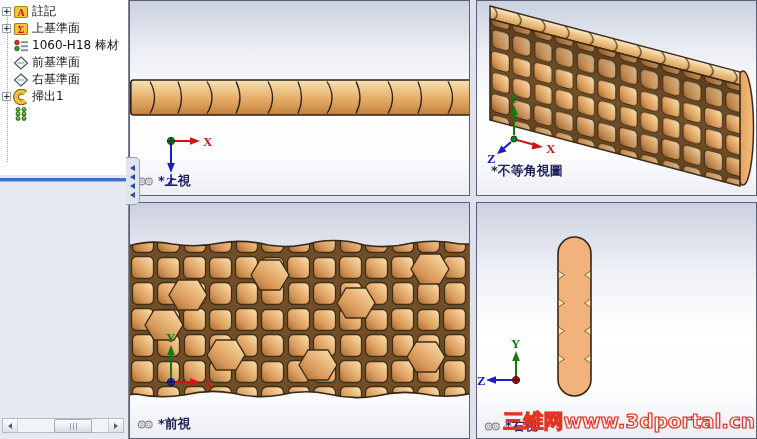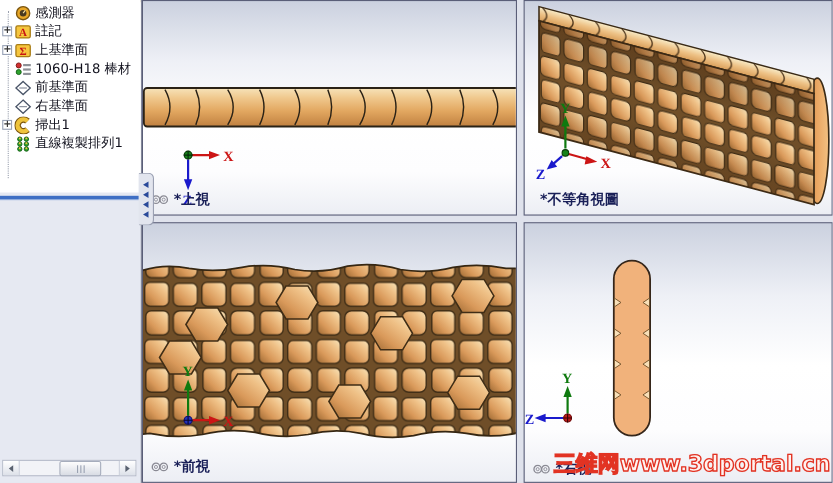--- a/index.html
+++ b/index.html
@@ -72,29 +72,20 @@
     font-size:20px;font-weight:bold;letter-spacing:0px;
     color:#fff3f0;-webkit-text-stroke:1.2px #e23323;text-shadow:0 0 1px #e23323;margin-left:44px;
   }
 </style>
 </head>
 <body>
 
 <div class="left-panel">
   <div class="tree">
 
-    <div class="tree-row">
-      <span class="spacer"></span>
-      <svg class="t-icon" viewBox="0 0 16 16">
-        <circle cx="8" cy="8" r="6" fill="#e8a727" stroke="#7a5510" stroke-width="1.3"></circle>
-        <circle cx="8" cy="8" r="3" fill="#4a3a20"></circle>
-        <line x1="8" y1="8" x2="10" y2="5.5" stroke="#f5e0a0" stroke-width="1"></line>
-      </svg>
-      <span class="t-label">感測器</span>
-    </div>
 
     <div class="tree-row">
       <span class="expander">+</span>
       <svg class="t-icon" viewBox="0 0 16 16">
         <rect x="1.5" y="2.5" width="13" height="11" rx="1.5" fill="#f6c63e" stroke="#a87c16" stroke-width="1.2"></rect>
         <text x="8" y="12" text-anchor="middle" font-size="10" font-weight="bold" fill="#c81414" font-family="'Liberation Serif',serif">A</text>
       </svg>
       <span class="t-label">註記</span>
     </div>
 
@@ -161,21 +152,20 @@
         </g>
         <g fill="#eec33c">
           <circle cx="5" cy="2.8" r="0.9"></circle>
             <circle cx="11" cy="2.8" r="0.9"></circle>
           <circle cx="5" cy="7.3" r="0.9"></circle>
             <circle cx="11" cy="7.3" r="0.9"></circle>
           <circle cx="5" cy="11.8" r="0.9"></circle>
             <circle cx="11" cy="11.8" r="0.9"></circle>
         </g>
       </svg>
-      <span class="t-label">直線複製排列1</span>
     </div>
   </div>
 
   <div class="splitter"></div>
 
   <div class="hscroll">
     <div class="sb-btn left">
         <span class="tri-l"></span>
       </div>
     <div class="sb-track">
@@ -300,21 +290,21 @@
       <text class="axis-text" x="32" y="102" fill="#0f7a0f">Y</text>
       <line x1="40" y1="139" x2="58" y2="144" stroke="#cc1515" stroke-width="2"></line>
       <polygon points="66,146 56,141 54.5,148.5" fill="#cc1515"></polygon>
       <text class="axis-text" x="69" y="152" fill="#cc1515">X</text>
       <line x1="34" y1="141" x2="26" y2="148" stroke="#1a1acc" stroke-width="2"></line>
       <polygon points="20,153 29.5,150.5 24.5,144.5" fill="#1a1acc"></polygon>
       <text class="axis-text" x="10" y="162" fill="#1a1acc">Z</text>
       <circle cx="37" cy="138" r="3" fill="#17821a" stroke="#073a07" stroke-width="1"></circle>
     </g>
   </svg>
-  <div class="vp-label" style="left:14px;bottom:5px;">
+  <div class="vp-label" style="left:14px;bottom:15px;">
     <span>*不等角視圖</span>
   </div>
 </div>
 
 <div class="vp vp-bl">
   <svg class="scene" width="339" height="235" viewBox="0 0 339 235">
     <defs>
       <linearGradient id="stoneGradA" x1="0" y1="1" x2="1" y2="0">
         <stop offset="0" stop-color="#9a6630"></stop>
           <stop offset="0.35" stop-color="#d9995a"></stop>

